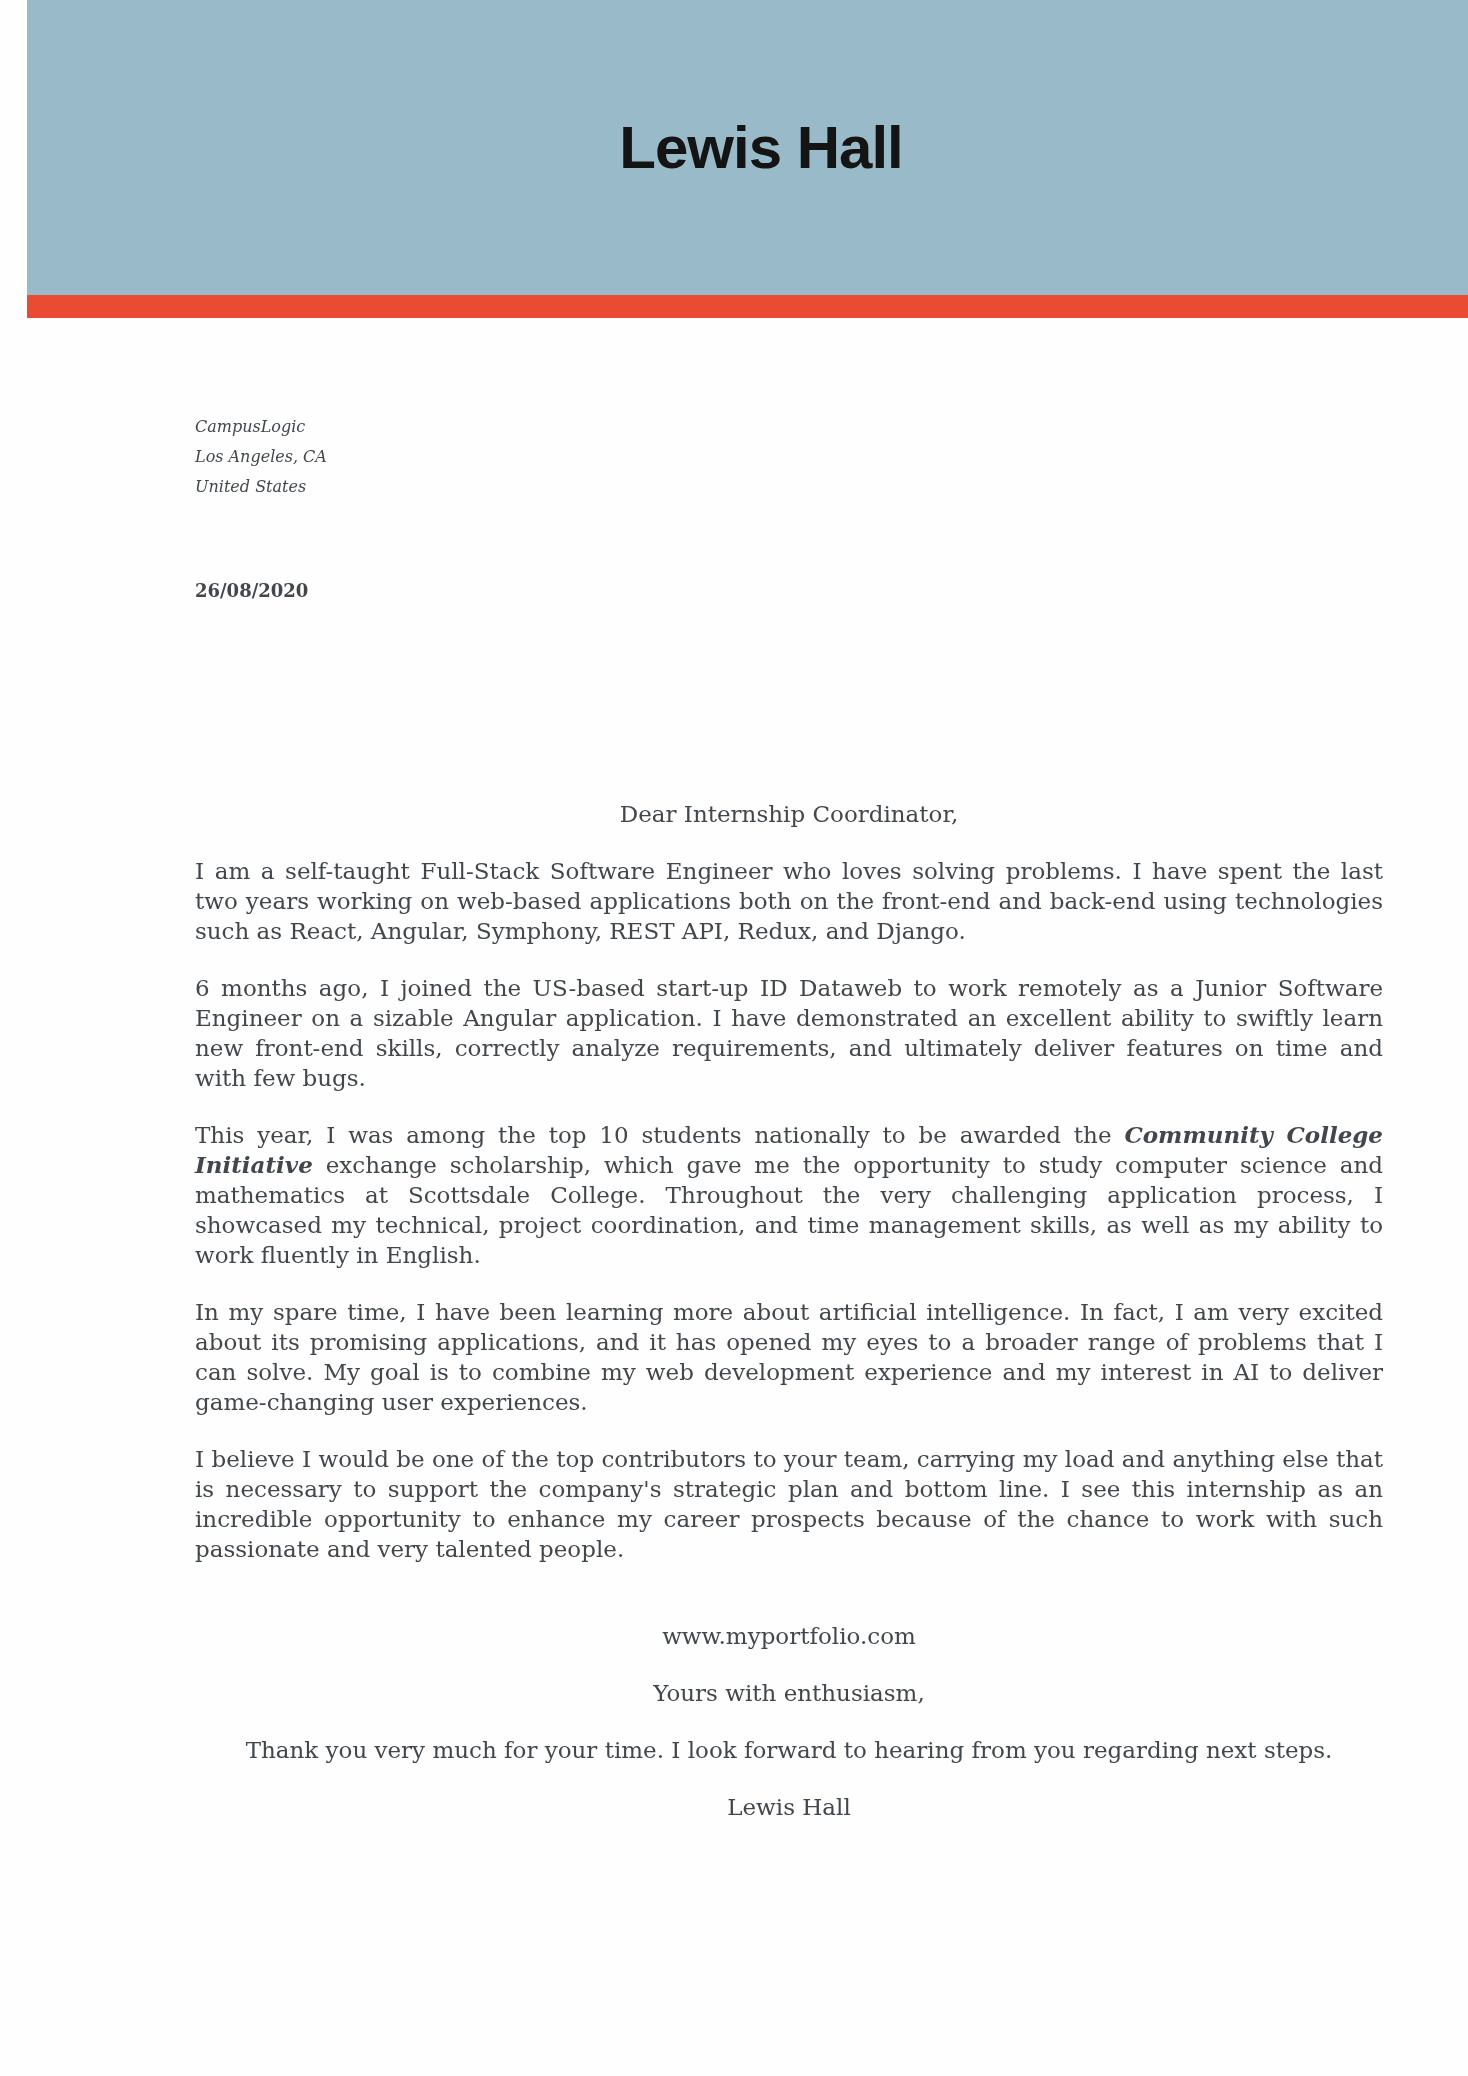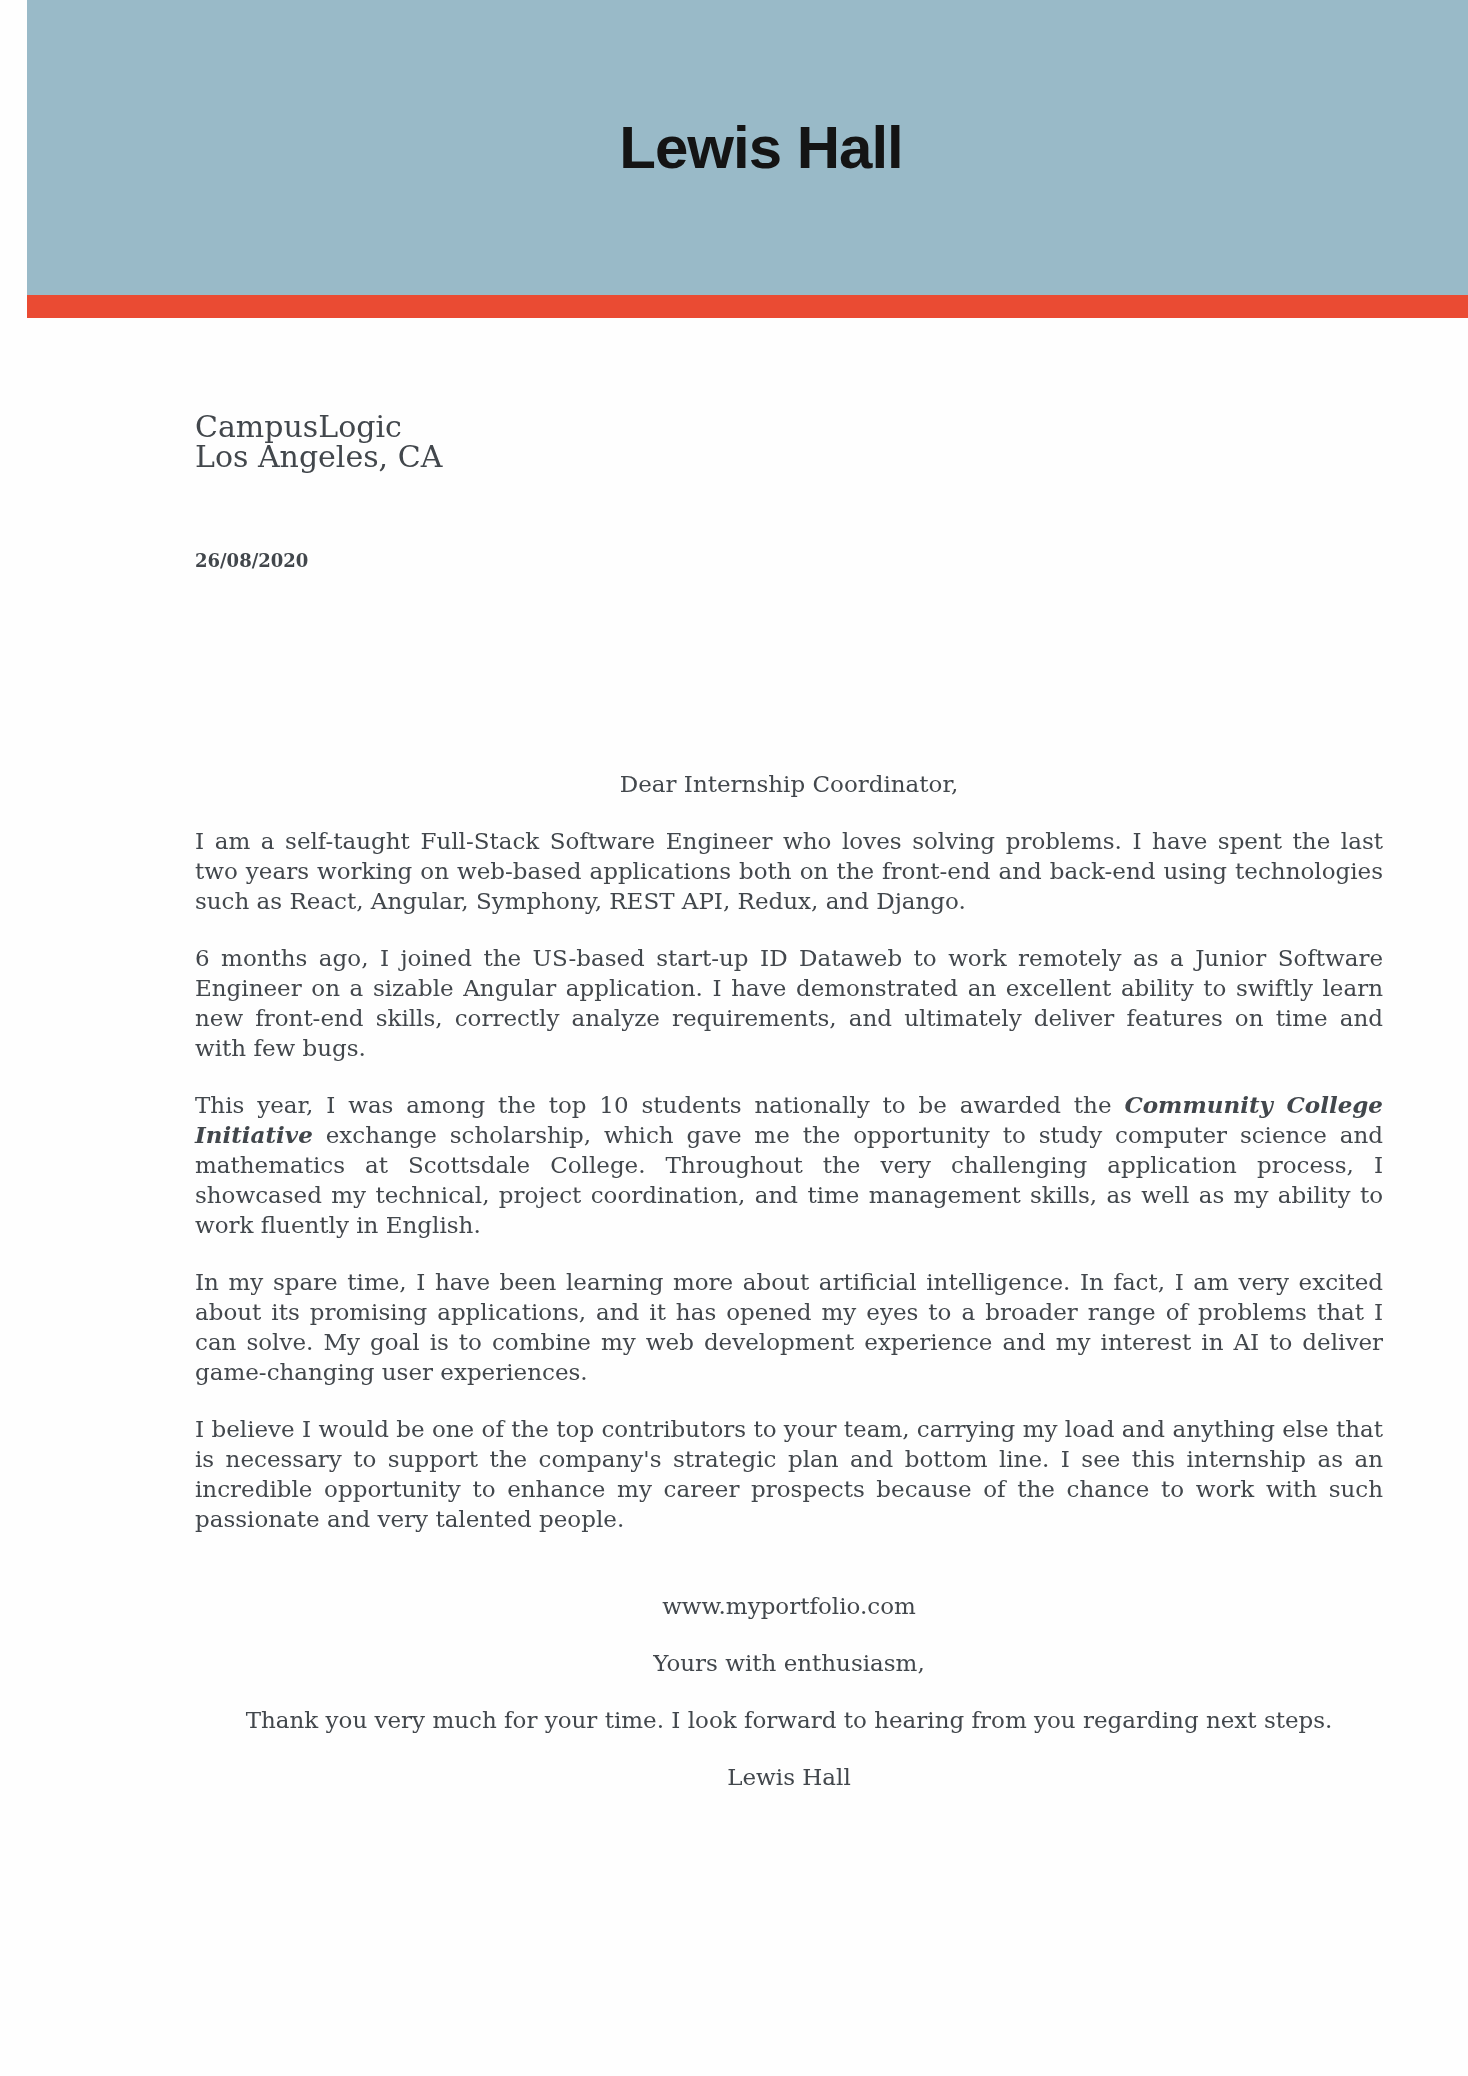--- a/index.html
+++ b/index.html
@@ -39,22 +39,23 @@
   }
 
   .content {
     padding: 0 112px 0 168px;
   }
 
   .contact {
     display: grid;
     grid-template-columns: 612px 1fr;
     margin-top: 94px;
-    font-size: 30px;
+    font-size: 16px;
     line-height: 30px;
+    font-style: italic;
   }
 
   .date-block {
     margin-top: 74px;
     font-size: 23px;
     line-height: 30px;
   }
 
   .date-line {
     font-weight: bold;
@@ -91,20 +92,21 @@
   </header>
 
   <div class="accent-bar"></div>
 
   <main class="content">
 
     <section class="contact">
       <div class="contact-left">
         <div>CampusLogic</div>
         <div>Los Angeles, CA</div>
+        <div>United States</div>
       </div>
     </section>
 
     <section class="date-block">
       <div class="date-line">26/08/2020</div>
     </section>
 
     <section class="letter">
       <p class="no-justify">Dear Internship Coordinator,</p>
 

